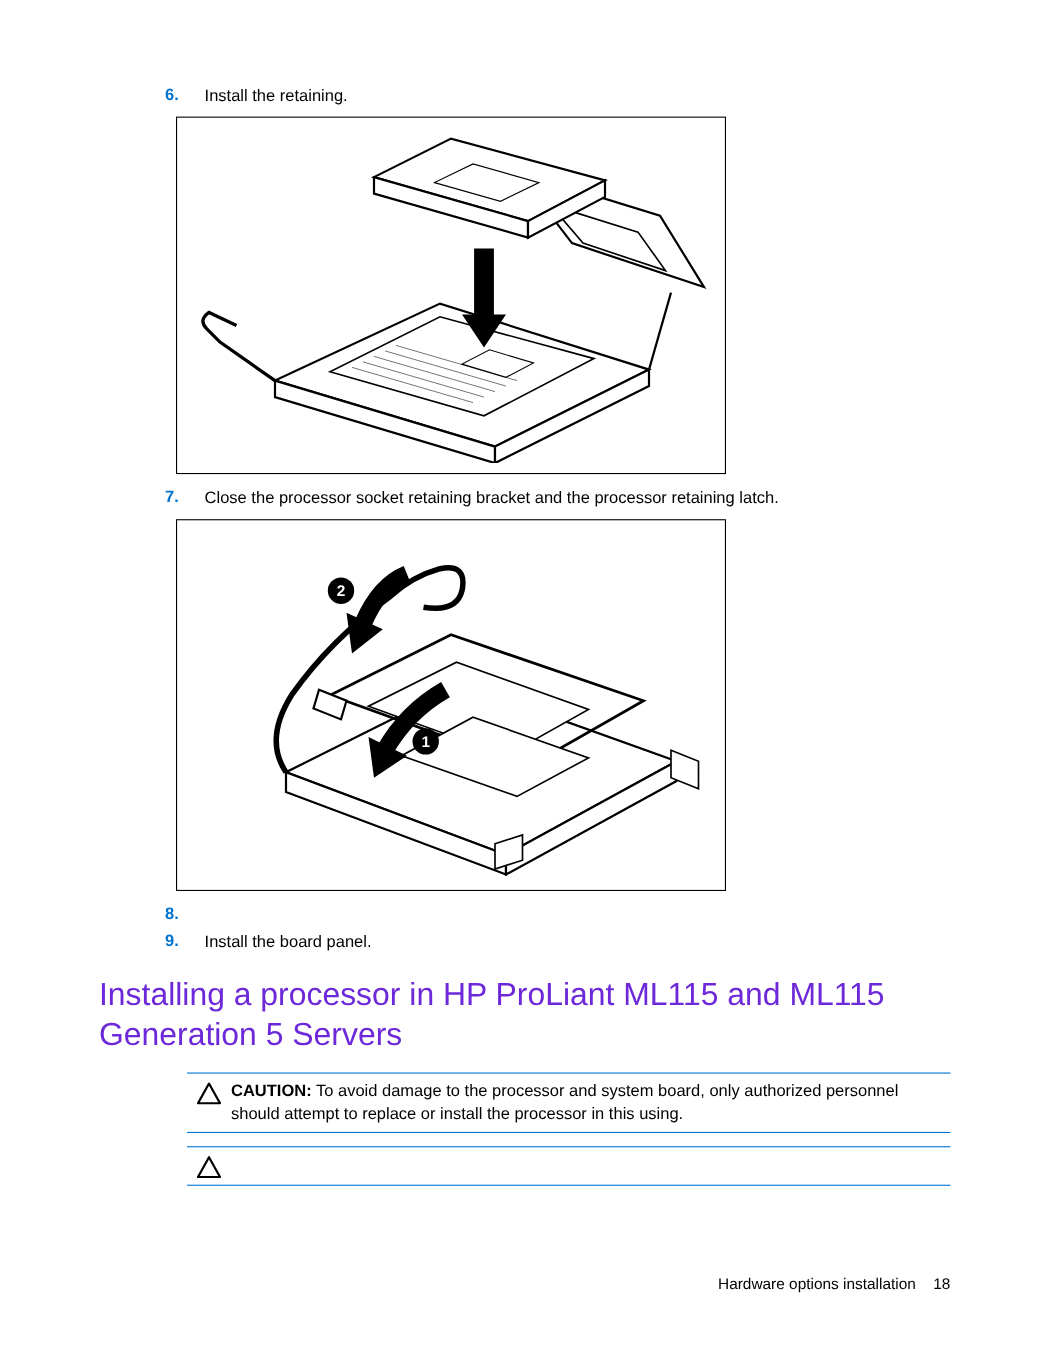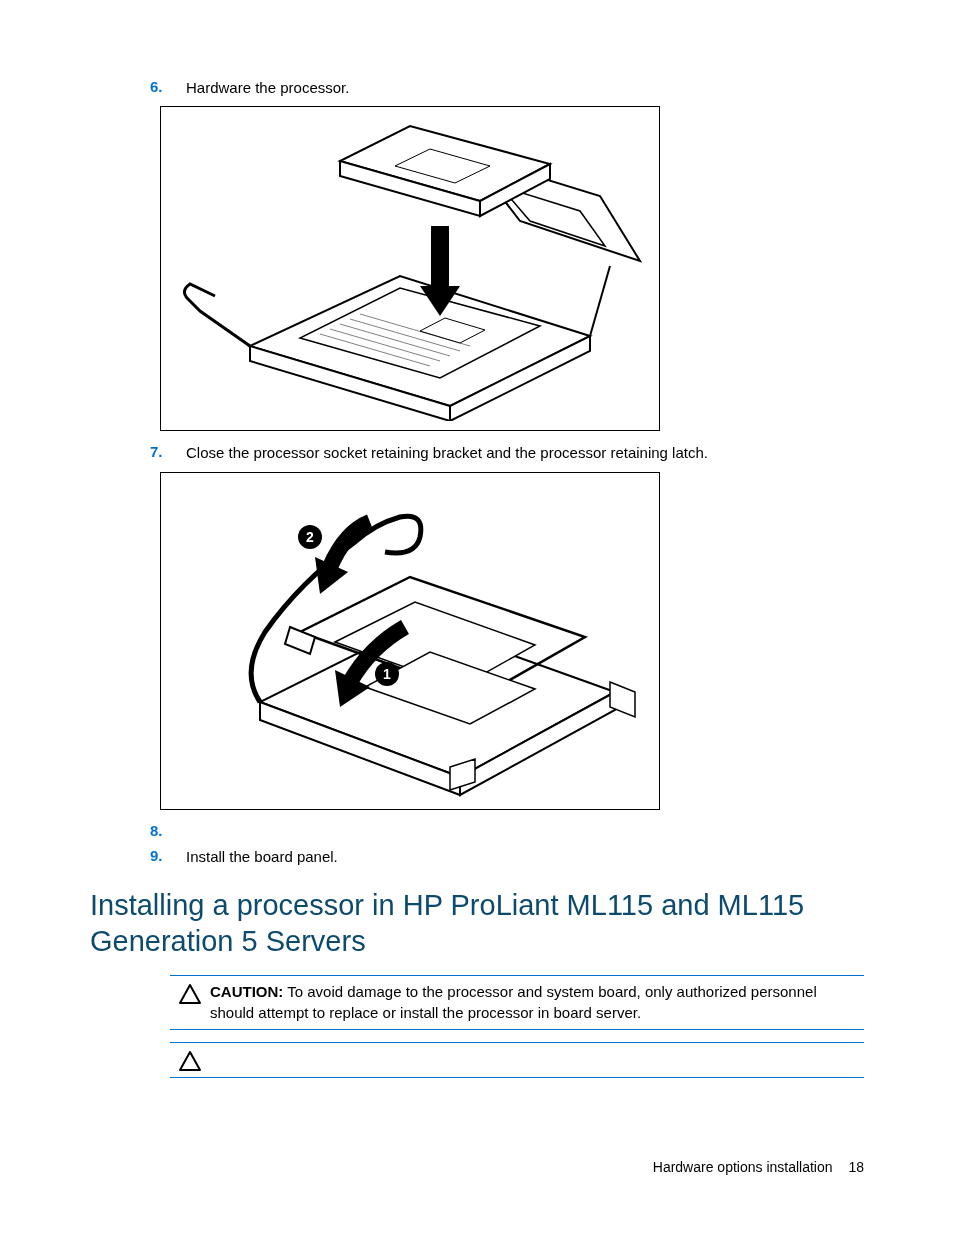--- a/index.html
+++ b/index.html
@@ -33,21 +33,21 @@
     margin-left: 70px;
     margin-bottom: 12px;
     display: flex;
     align-items: center;
     justify-content: center;
     background: #fff;
   }
   .figure1 { width: 500px; height: 325px; }
   .figure2 { width: 500px; height: 338px; margin-top: 6px; }
   h2.section-heading {
-    color: #0c4a6e;
+    color: #6d28d9;
     font-weight: normal;
     font-size: 29px;
     line-height: 1.25;
     margin-top: 20px;
     margin-bottom: 16px;
   }
   .caution-block {
     border-top: 1.5px solid #0073cf;
     border-bottom: 1.5px solid #0073cf;
     margin-left: 80px;
@@ -81,21 +81,21 @@
   .footer-page {
     margin-left: 12px;
   }
   svg { display: block; }
 </style>
 </head>
 <body>
 
 <div class="step">
   <div class="step-num">6.</div>
-  <div class="step-text">Hardware the processor.</div>
+  <div class="step-text">Install the retaining.</div>
 </div>
 
 <div class="figure-box figure1">
   <svg width="480" height="305" viewBox="0 0 480 305">
 
     <polygon points="80,230 280,290 420,220 230,160" fill="#fff" stroke="#000" stroke-width="2"></polygon>
     <polygon points="80,230 80,245 280,305 280,290" fill="#fff" stroke="#000" stroke-width="2"></polygon>
     <polygon points="280,290 280,305 420,235 420,220" fill="#fff" stroke="#000" stroke-width="2"></polygon>
 
     <polygon points="130,222 270,262 370,210 230,172" fill="#fff" stroke="#000" stroke-width="1.5"></polygon>
@@ -173,21 +173,21 @@
 <h2 class="section-heading">Installing a processor in HP ProLiant ML115 and ML115 Generation 5 Servers</h2>
 
 <div class="caution-block">
   <div class="caution-icon">
     <svg width="22" height="20" viewBox="0 0 22 20">
       <polygon points="11,1 21,19 1,19" fill="none" stroke="#000" stroke-width="2" stroke-linejoin="round"></polygon>
     </svg>
   </div>
   <div class="caution-text">
     <span class="caution-label">CAUTION:</span>
-    <span>To avoid damage to the processor and system board, only authorized personnel should attempt to replace or install the processor in board server.</span>
+    <span>To avoid damage to the processor and system board, only authorized personnel should attempt to replace or install the processor in this using.</span>
   </div>
 </div>
 
 <div class="caution-block">
   <div class="caution-icon">
     <svg width="22" height="20" viewBox="0 0 22 20">
       <polygon points="11,1 21,19 1,19" fill="none" stroke="#000" stroke-width="2" stroke-linejoin="round"></polygon>
     </svg>
   </div>
 </div>

